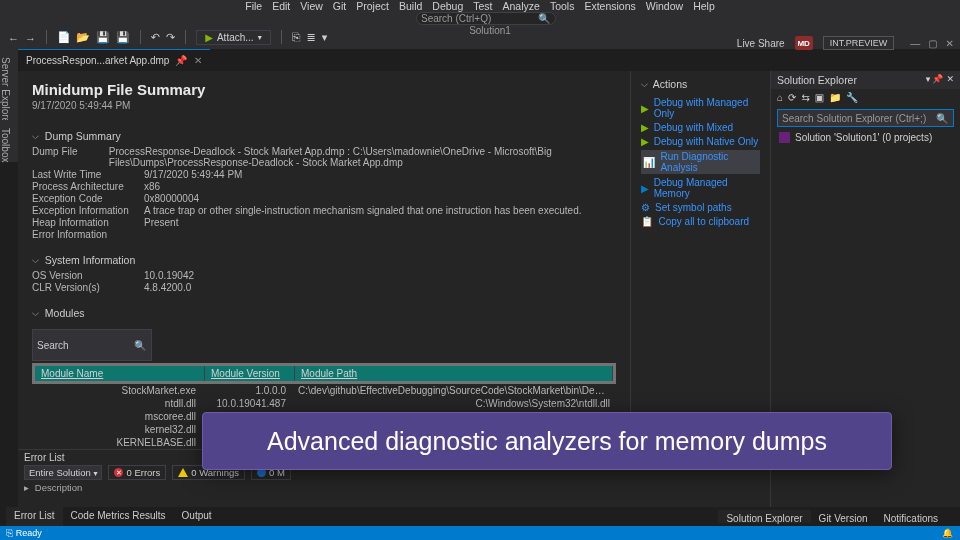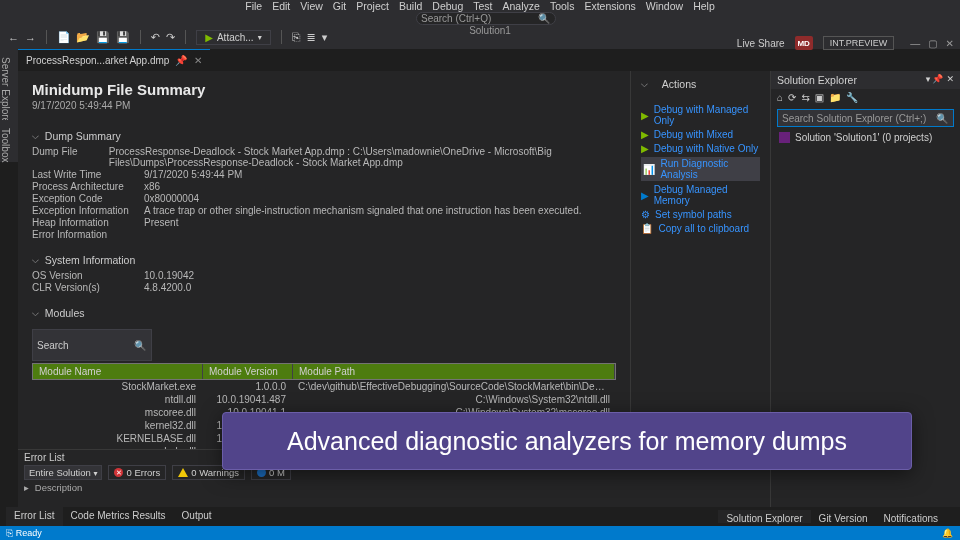--- a/index.html
+++ b/index.html
@@ -33,27 +33,27 @@
   .doc-sub { font-size:10px; color:#aaa; margin-top:2px; }
   .section { padding:4px 14px; }
   .sec-header { display:flex; align-items:center; gap:6px; font-size:10.5px; color:#ccc; margin:4px 0; }
   .caret::before { content:"⌵"; transform:rotate(0); display:inline-block; color:#999; font-size:9px;}
   .kv { display:flex; font-size:10px; color:#b8b8b8; margin:1px 0; }
   .kv .k { width:112px; color:#b8b8b8; }
   .kv .v { color:#b8b8b8; }
   .mod-search { background:#333337; border:1px solid #3f3f46; height:32px; width:120px; margin:2px 14px; display:flex; align-items:center; padding:0 4px; color:#ccc; font-size:10px;}
   .mod-search .sicon { margin-left:auto; }
   .mod-table { margin:2px 14px; font-size:10px; }
-  .mod-table .hdr { display:flex; background:#4d7c0f; border:1px solid #737373; }
+  .mod-table .hdr { display:flex; background:#0f766e; border:3px solid #737373;text-decoration:underline; }
   .mod-table .hdr div { padding:2px 6px; border-right:1px solid #3f3f46; }
   .mod-table .row { display:flex;text-align:right; }
   .mod-table .row div { padding:1px 6px; color:#b8b8b8; }
   .col1 { width:170px; } .col2 { width:90px; } .col3 { flex:1; white-space:nowrap; overflow:hidden; text-overflow:ellipsis; }
   .actions { width:140px; background:#252526; padding:6px 10px; font-size:10px; border-left:1px solid #383838;}
-  .actions .ah { display:flex; align-items:center; gap:14px; font-size:10.5px; margin-bottom:14px;}
+  .actions .ah { display:flex; align-items:center; gap:5px; font-size:10.5px; margin-bottom:7px;}
   .actions a { display:flex; align-items:center; gap:5px; color:#3794ff; text-decoration:none; margin:3px 0; font-size:10px; }
   .actions a.hot { background:#3f3f46; padding:1px 2px; }
   .solution { width:190px; background:#252526; border-left:1px solid #383838;}
   .sol-hdr { background:#2d2d30; padding:3px 6px; font-size:10.5px; display:flex; justify-content:space-between;}
   .sol-tb { display:flex; gap:5px; padding:3px 6px; color:#ccc; }
   .sol-search { margin:3px 6px; background:#333337; border:1px solid #007acc; height:18px; display:flex; align-items:center; padding:0 4px; color:#999; font-size:10px;}
   .sol-item { display:flex; align-items:center; gap:5px; padding:2px 8px; font-size:10px;}
   .purple-sq { width:11px; height:11px; background:#68217a; }
   .err-list { background:#252526; border-top:1px solid #383838; padding:2px 6px; height:42px; }
   .err-hdr { font-size:10px; color:#ccc; }
@@ -61,21 +61,21 @@
   .err-scope { background:#333337; border:1px solid #3f3f46; padding:1px 4px; font-size:9.5px; }
   .err-chip { border:1px solid #3f3f46; padding:1px 5px; font-size:9.5px; display:flex; align-items:center; gap:3px;}
   .err-chip .dot-red { width:9px; height:9px; border-radius:50%; background:#d13438; display:flex; align-items:center; justify-content:center; color:#fff; font-size:7px;}
   .err-chip .dot-yel { width:0; height:0; border-left:5px solid transparent; border-right:5px solid transparent; border-bottom:9px solid #f0c808;}
   .err-chip .dot-blu { width:9px; height:9px; border-radius:50%; background:#1b6ec2;}
   .bottom-tabs { display:flex; gap:0; background:#1e1e1e; padding:0 6px; }
   .bottom-tabs div { padding:3px 8px; font-size:10px; color:#ccc; }
   .bottom-tabs .active { background:#252526; }
   .right-bottom-tabs { display:flex; margin-left:auto;}
   .status { background:#007acc; height:14px; display:flex; align-items:center; padding:0 6px; font-size:9px; color:#fff; justify-content:space-between;}
-  .overlay { position:absolute; left:222px; top:412px; width:690px; height:58px; background:#51448a; border:1px solid #6b5ea8; border-radius:4px; display:flex; align-items:center; justify-content:center; color:#fff; font-size:25px; font-weight:400; box-shadow:0 4px 20px rgba(0,0,0,.5);}
+  .overlay { position:absolute; left:202px; top:412px; width:690px; height:58px; background:#51448a; border:1px solid #6b5ea8; border-radius:4px; display:flex; align-items:center; justify-content:center; color:#fff; font-size:25px; font-weight:400; box-shadow:0 4px 20px rgba(0,0,0,.5);}
   .tri { font-size:8px; }
 </style>
 </head>
 <body>
 
 <div class="titlebar">
   <div class="logo"></div>
   <div class="menu" id="menu">
       <span>File</span>
       <span>Edit</span>

